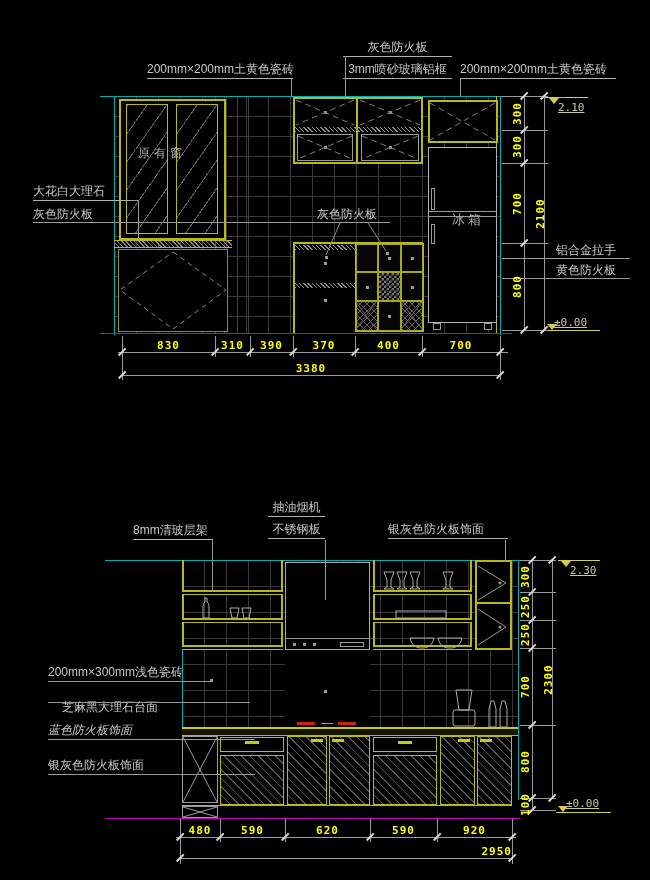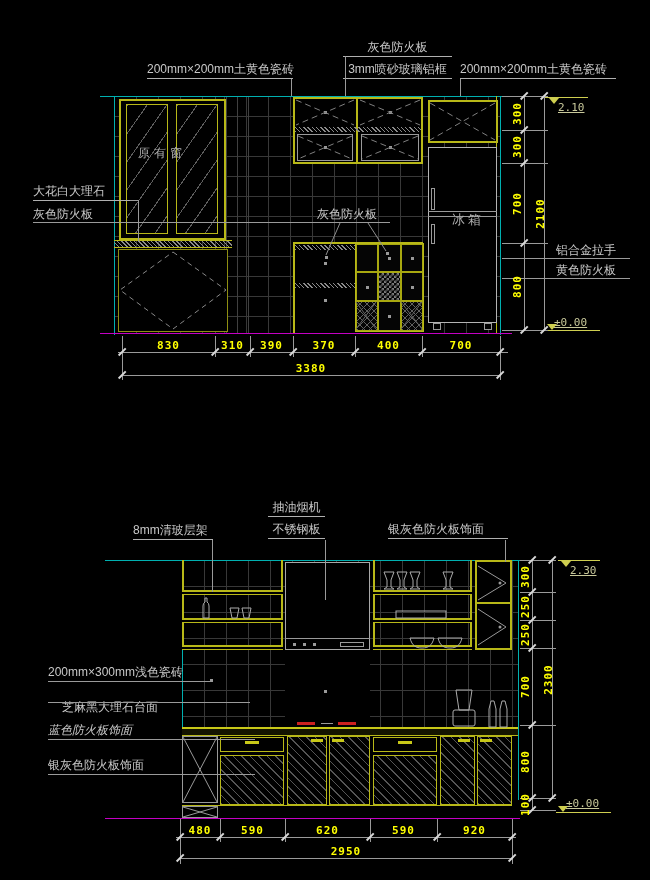--- a/index.html
+++ b/index.html
@@ -278,21 +278,21 @@
       <i class="tk" style="left:432px;top:836px;"></i>
       <i class="tk" style="left:507px;top:836px;"></i>
     <div class="dim" style="left:180px;top:824px;width:40px;">480</div>
     <div class="dim" style="left:220px;top:824px;width:65px;">590</div>
     <div class="dim" style="left:285px;top:824px;width:85px;">620</div>
     <div class="dim" style="left:370px;top:824px;width:67px;">590</div>
     <div class="dim" style="left:437px;top:824px;width:75px;">920</div>
     <i class="hl" style="left:180px;top:858px;width:332px;"></i>
     <i class="tk" style="left:175px;top:857px;"></i>
       <i class="tk" style="left:507px;top:857px;"></i>
-    <div class="dim" style="left:180px;top:845px;width:332px;">2950</div>
+    <div class="dim" style="left:180px;top:845px;width:332px;text-align:right;">2950</div>
 
     <i class="hl" style="left:520px;top:560px;width:36px;"></i>
     <i class="hl" style="left:520px;top:592px;width:36px;"></i>
     <i class="hl" style="left:520px;top:620px;width:36px;"></i>
     <i class="hl" style="left:520px;top:648px;width:36px;"></i>
     <i class="hl" style="left:520px;top:725px;width:36px;"></i>
     <i class="hl" style="left:520px;top:798px;width:36px;"></i>
     <i class="hl" style="left:520px;top:810px;width:36px;"></i>
     <i class="vl" style="left:532px;top:560px;height:250px;"></i>
     <i class="tk" style="left:527px;top:559px;"></i>

